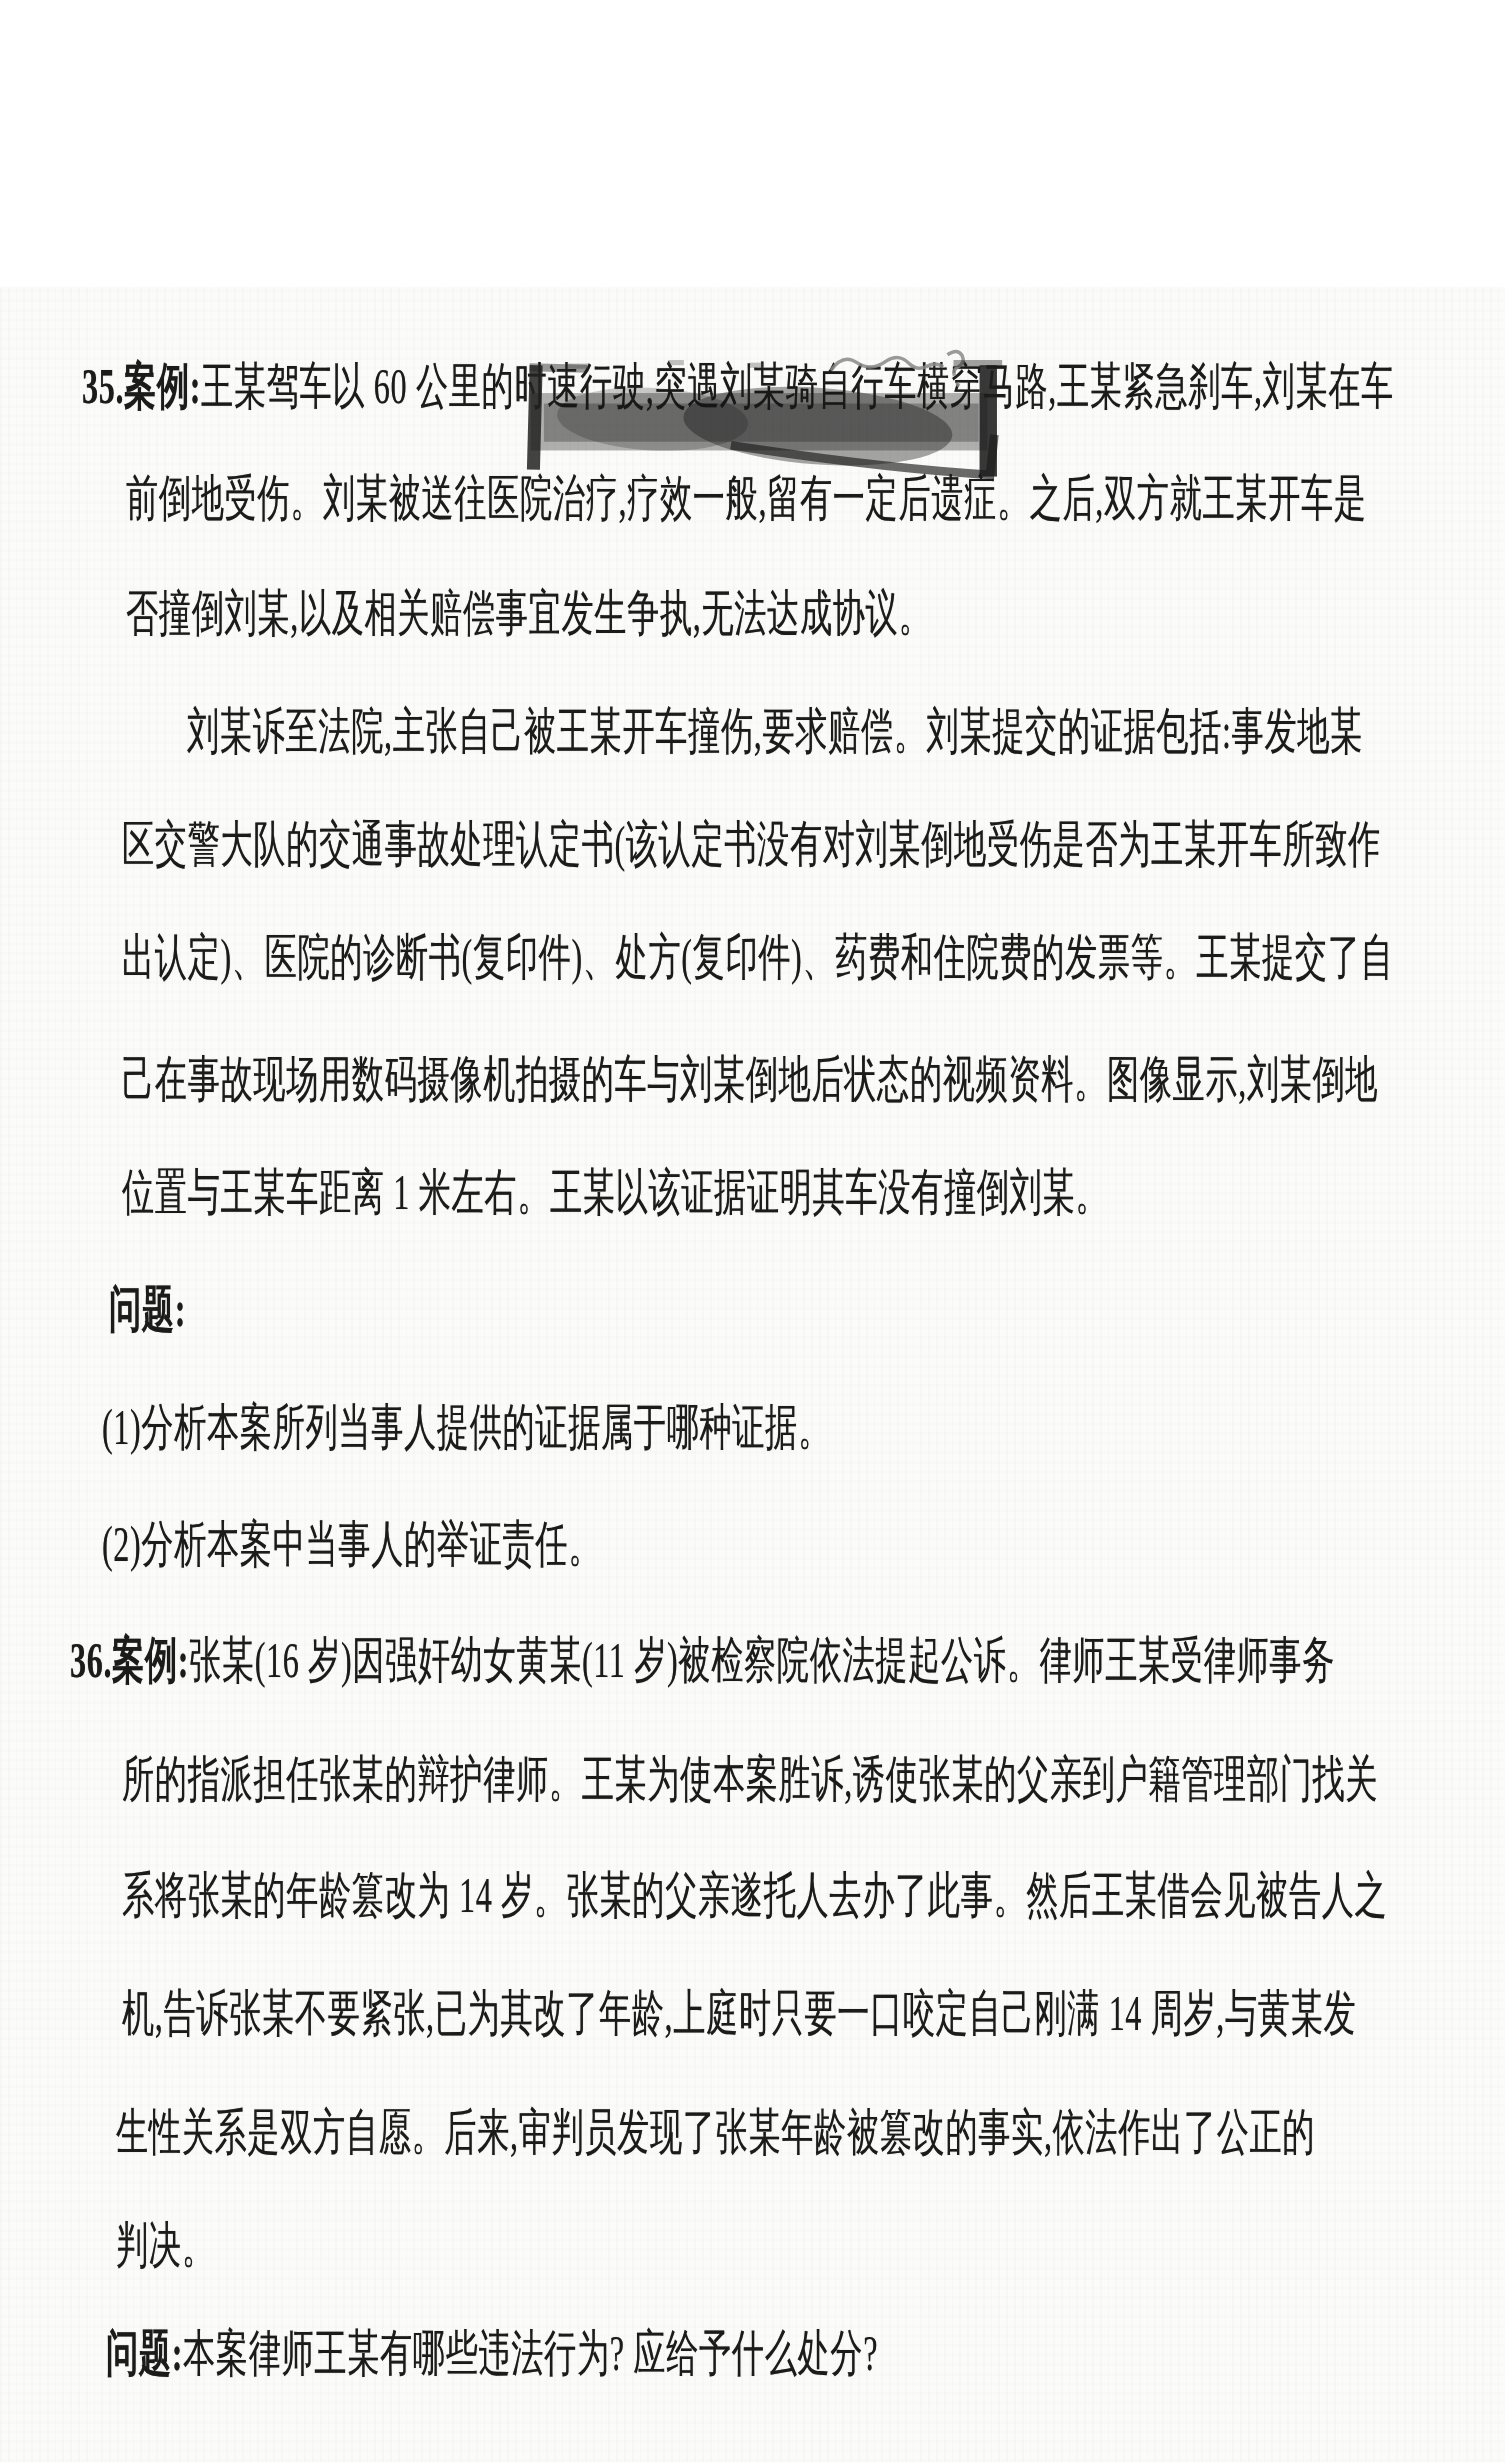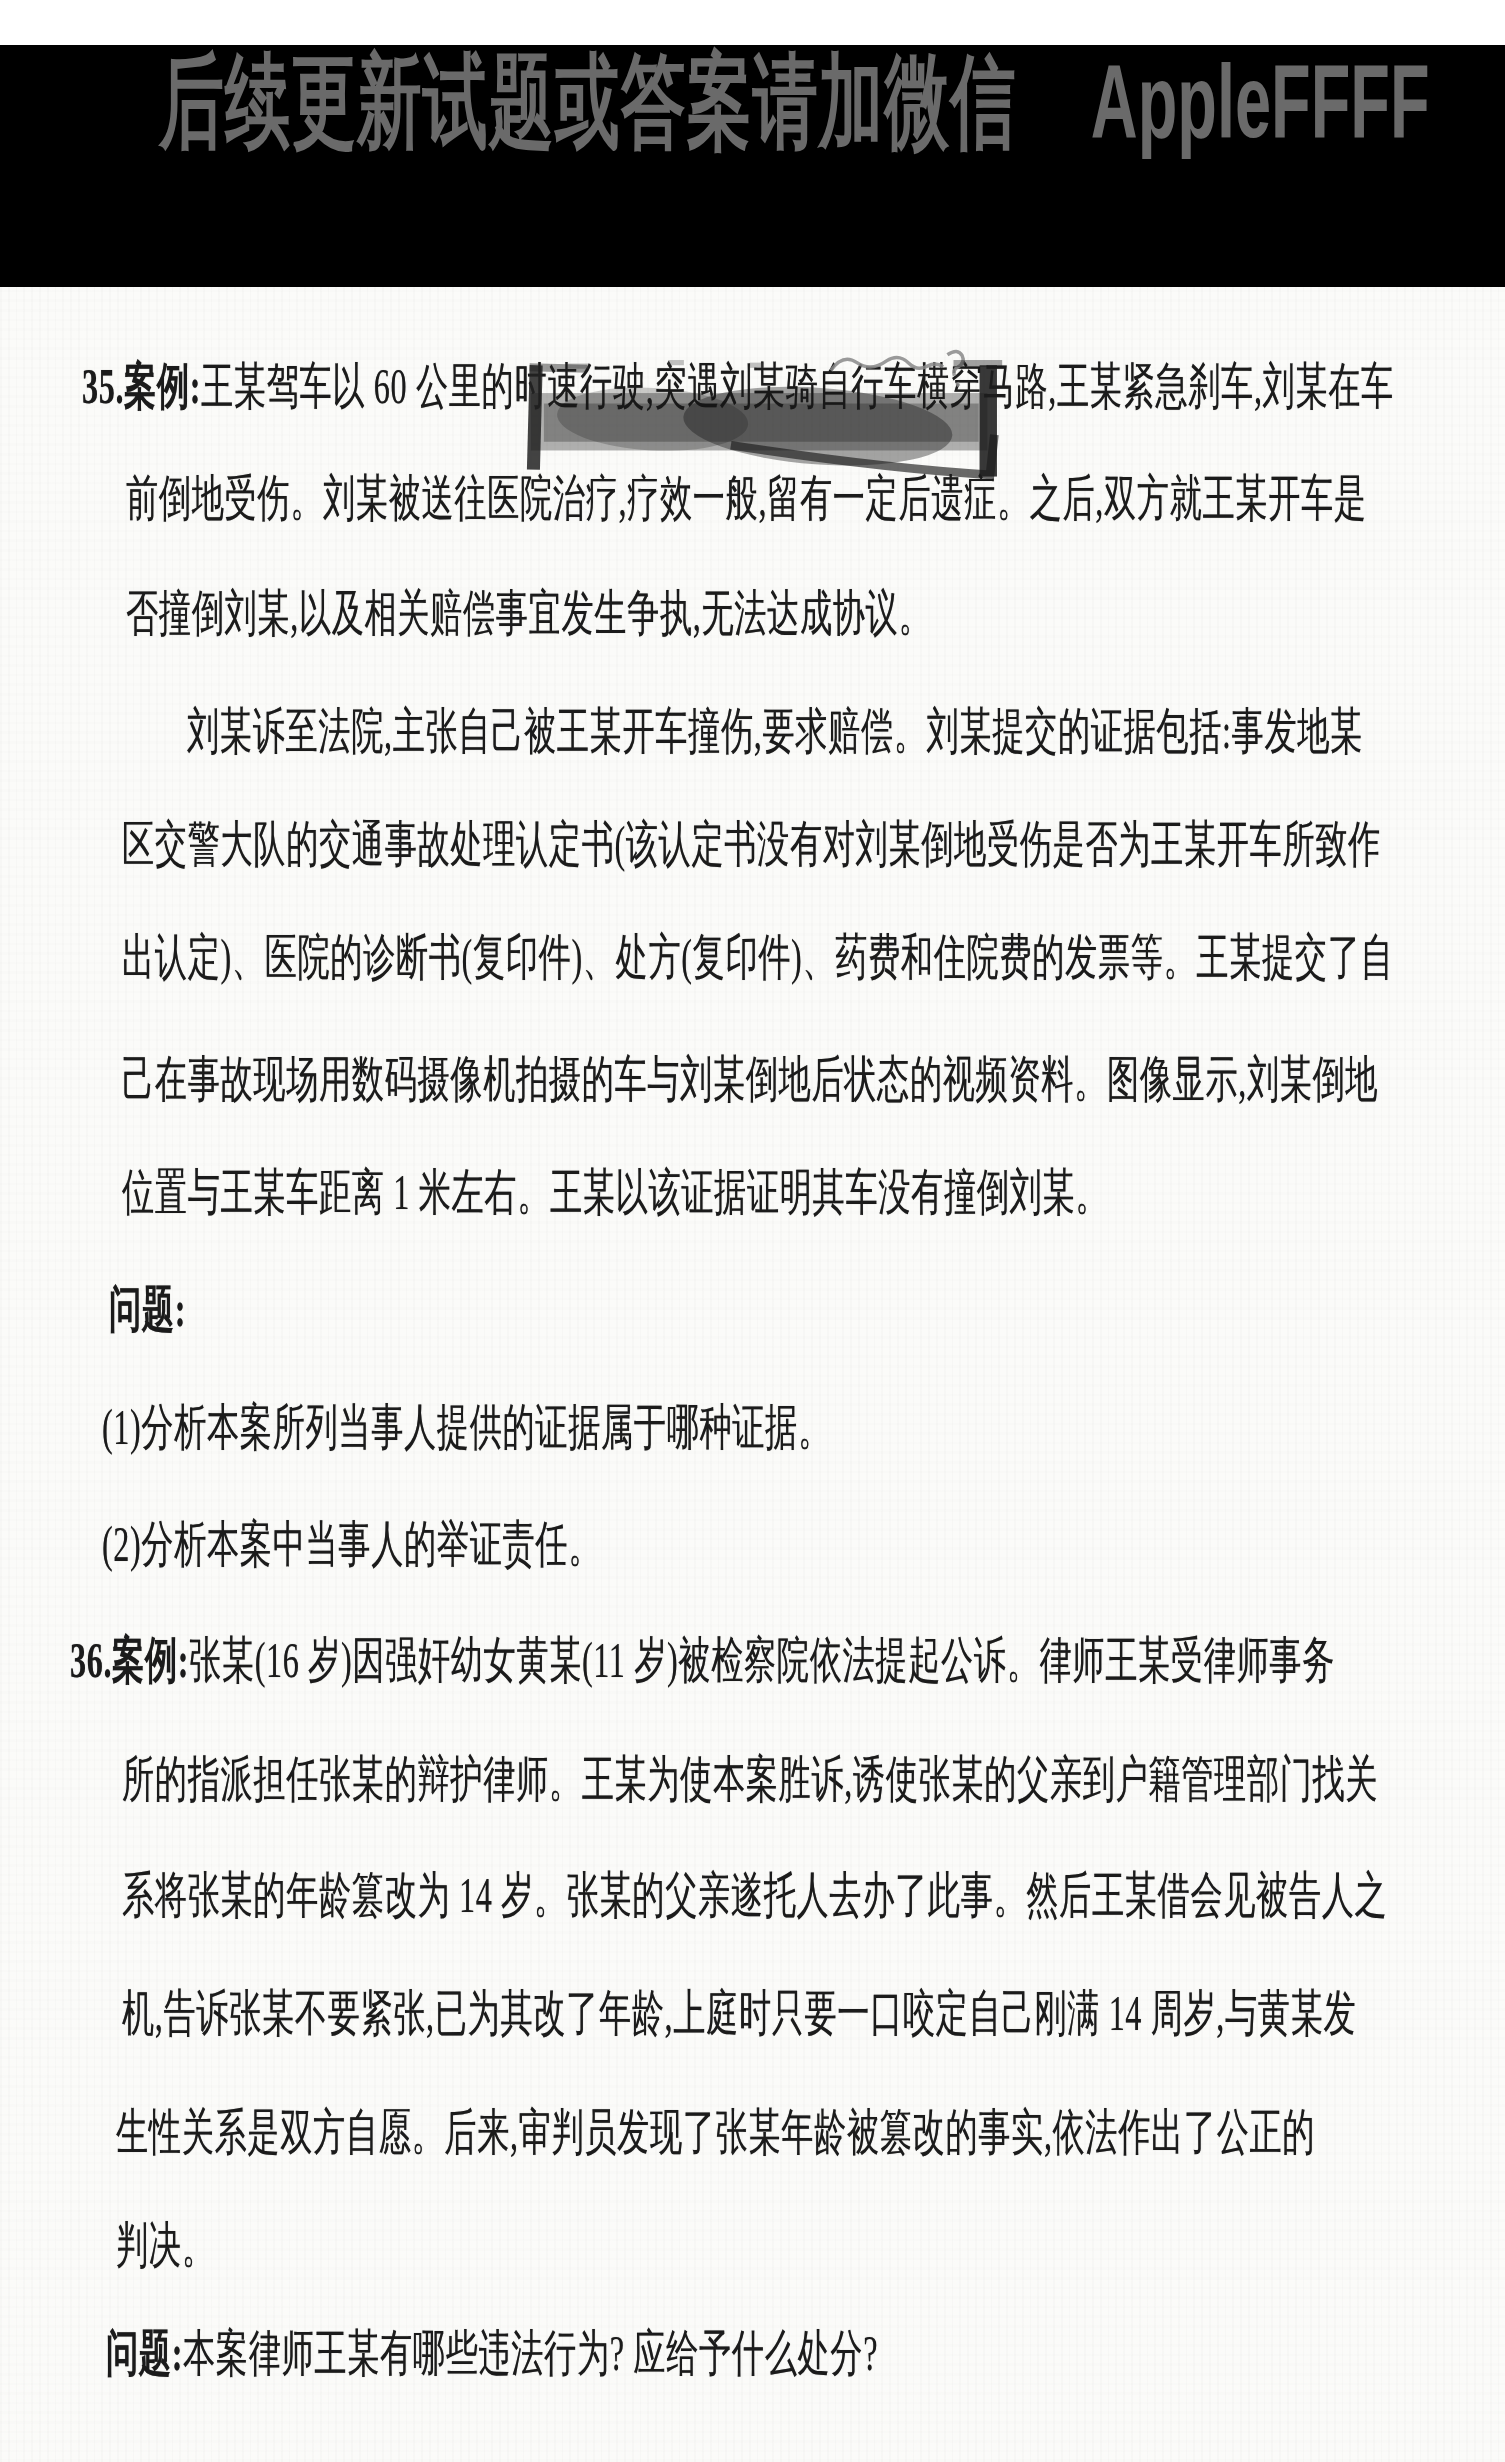--- a/index.html
+++ b/index.html
@@ -46,25 +46,20 @@
   .seg-b{font-weight:bold;}
   #smudge{position:absolute;pointer-events:none;}
 </style>
 </head>
 <body>
 
 <div id="canvas">
 
   <div id="top-margin"></div>
 
-  <div id="band" style="background: rgb(0, 0, 0);">
-    <div id="band-text" style="color: rgb(106, 106, 106);">
-      <span>后续更新试题或答案请加微信</span><span id="band-brand">AppleFFFF</span>
-    </div>
-  </div>
 
   <div id="doc" style="background: rgb(251, 251, 249);">
 
     <div class="line" style="left: 82px; top: 71px; color: rgb(27, 27, 27);"><span class="seg-b">35.案例:</span><span class="seg">王某驾车以 60 公里的时速行驶,突遇刘某骑自行车横穿马路,王某紧急刹车,刘某在车</span></div>
       <div class="line" style="left: 126px; top: 183px; color: rgb(27, 27, 27);"><span class="seg">前倒地受伤。刘某被送往医院治疗,疗效一般,留有一定后遗症。之后,双方就王某开车是</span></div>
       <div class="line" style="left: 126px; top: 298px; color: rgb(27, 27, 27);"><span class="seg">否撞倒刘某,以及相关赔偿事宜发生争执,无法达成协议。</span></div>
       <div class="line" style="left: 187px; top: 416px; color: rgb(27, 27, 27);"><span class="seg">刘某诉至法院,主张自己被王某开车撞伤,要求赔偿。刘某提交的证据包括:事发地某</span></div>
       <div class="line" style="left: 122px; top: 529px; color: rgb(27, 27, 27);"><span class="seg">区交警大队的交通事故处理认定书(该认定书没有对刘某倒地受伤是否为王某开车所致作</span></div>
       <div class="line" style="left: 122px; top: 642px; color: rgb(27, 27, 27);"><span class="seg">出认定)、医院的诊断书(复印件)、处方(复印件)、药费和住院费的发票等。王某提交了自</span></div>
       <div class="line" style="left: 122px; top: 764px; color: rgb(27, 27, 27);"><span class="seg">己在事故现场用数码摄像机拍摄的车与刘某倒地后状态的视频资料。图像显示,刘某倒地</span></div>

